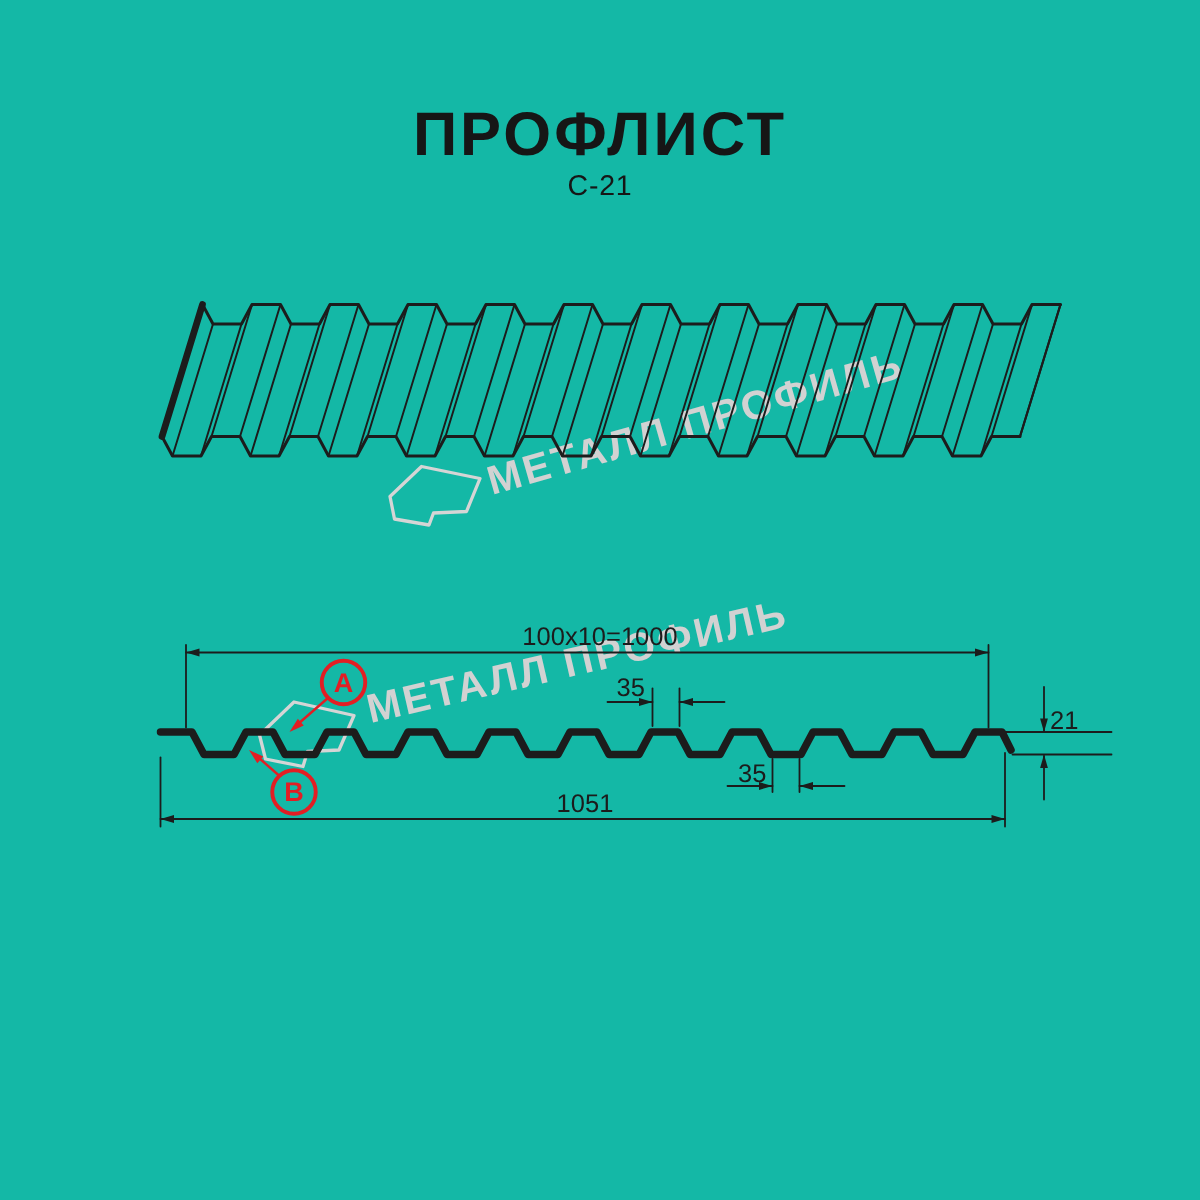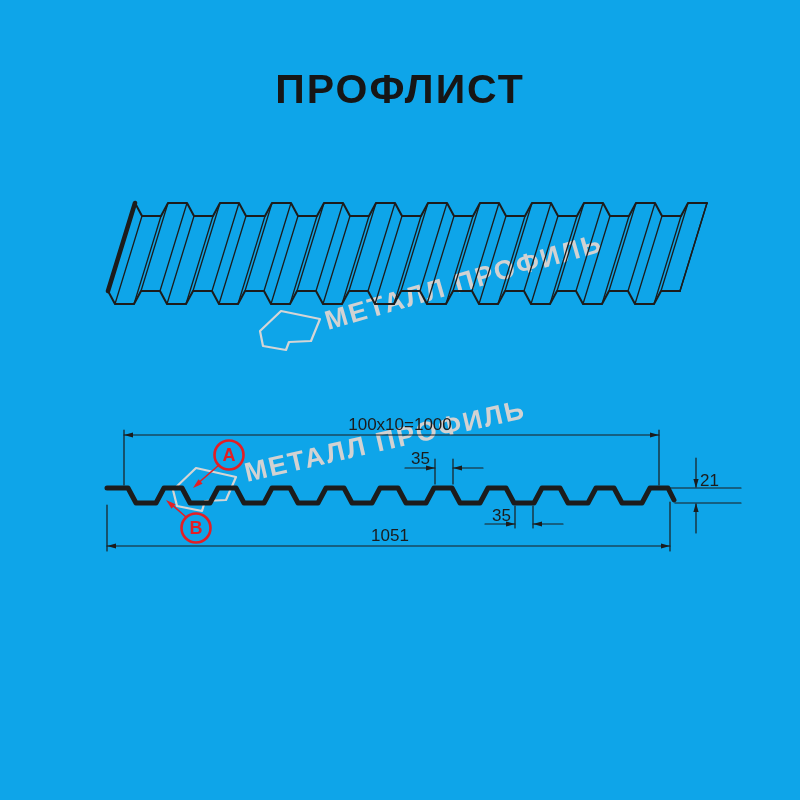--- a/index.html
+++ b/index.html
@@ -1,35 +1,36 @@
 <!DOCTYPE html>
 <html><head>
 <meta charset="utf-8">
 <style>
   html,body{margin:0;padding:0;background:#fff;}
-  .page{position:relative;width:800px;height:800px;background:#0ea5e9;overflow:hidden;
+  .page{position:relative;width:800px;height:800px;background:#14b8a6;overflow:hidden;
         font-family:"Liberation Sans",sans-serif;}
   .title{position:absolute;left:0;top:66px;width:800px;text-align:center;
          font-size:41px;font-weight:700;letter-spacing:2px;color:#161616;}
   .subtitle{position:absolute;left:0;top:114px;width:800px;text-align:center;
             font-size:19px;font-weight:500;letter-spacing:.5px;color:#161616;}
   .footer{position:absolute;left:0;top:702px;width:800px;text-align:center;
           font-size:20px;font-weight:600;letter-spacing:.6px;color:#232323;}
   svg{position:absolute;left:0;top:0;}
   text{font-family:"Liberation Sans",sans-serif;}
   .dim{font-size:17px;fill:#1c1c1c;}
   .wmtext{font-size:27px;font-weight:700;letter-spacing:2px;}
   .marker{font-size:18px;font-weight:700;}
 </style>
 </head>
 <body>
 
 <div class="page">
 
   <div class="title">ПРОФЛИСТ</div>
+  <div class="subtitle">С-21</div>
 
   <svg id="diagram" width="800" height="800" viewBox="0 0 800 800">
 
     <g>
       <polygon points="260,331 281,311 320,319 311,341 289,342 286,350 263,346" fill="none" stroke="#d5d5d5" stroke-width="2.2" stroke-linejoin="round"></polygon>
       <g transform="translate(328,330) rotate(-16)">
         <text class="wmtext" x="0" y="0" fill="#d2d2d2">МЕТАЛЛ ПРОФИЛЬ</text>
       </g>
     </g>
 

